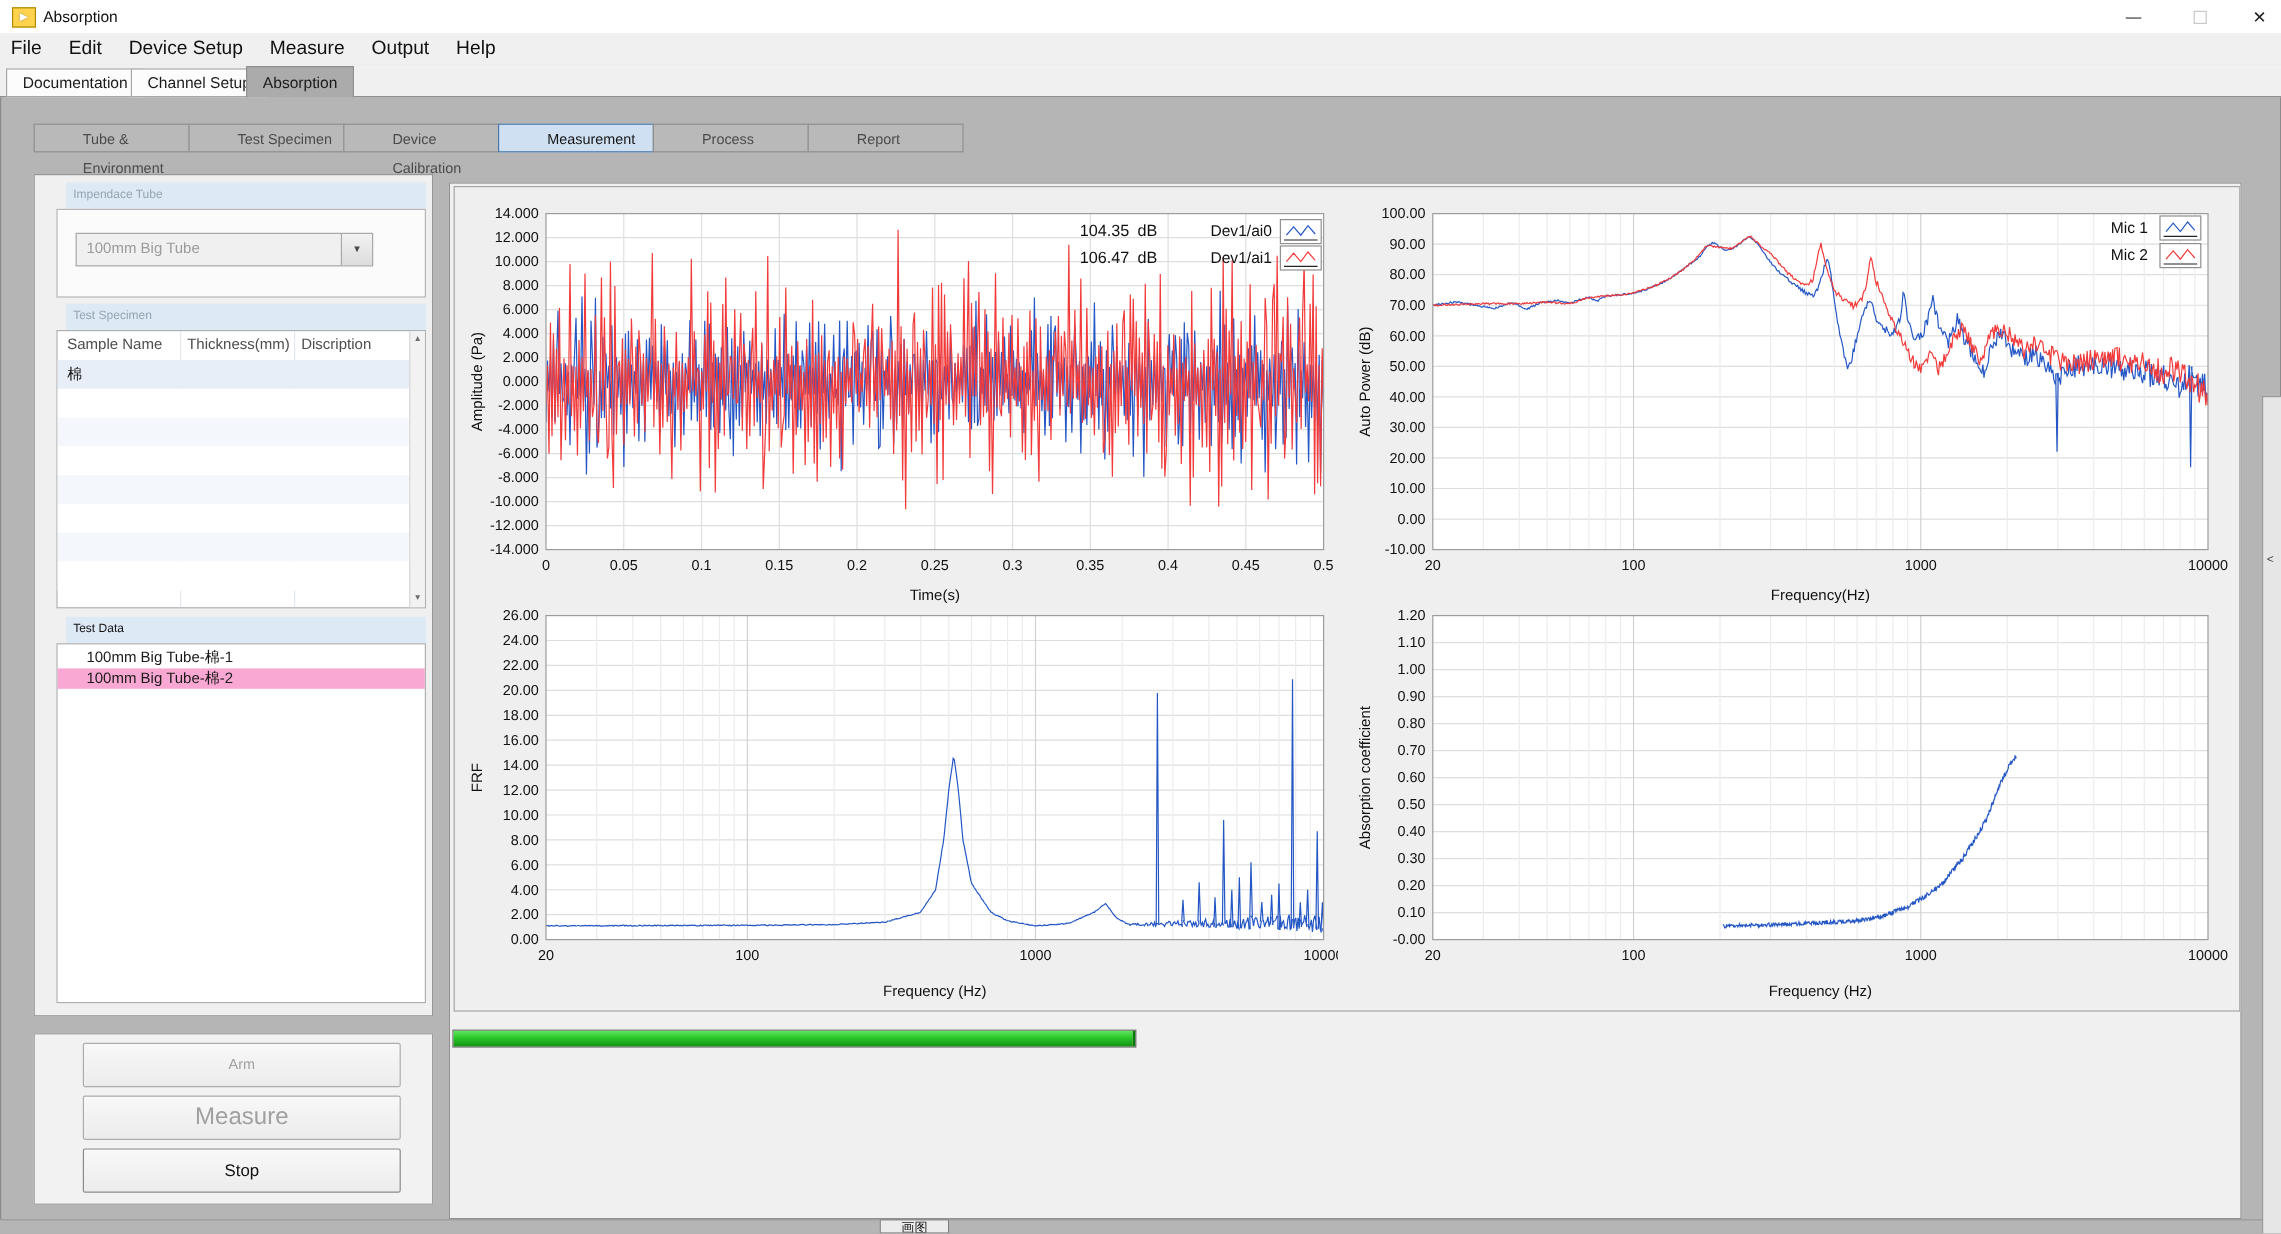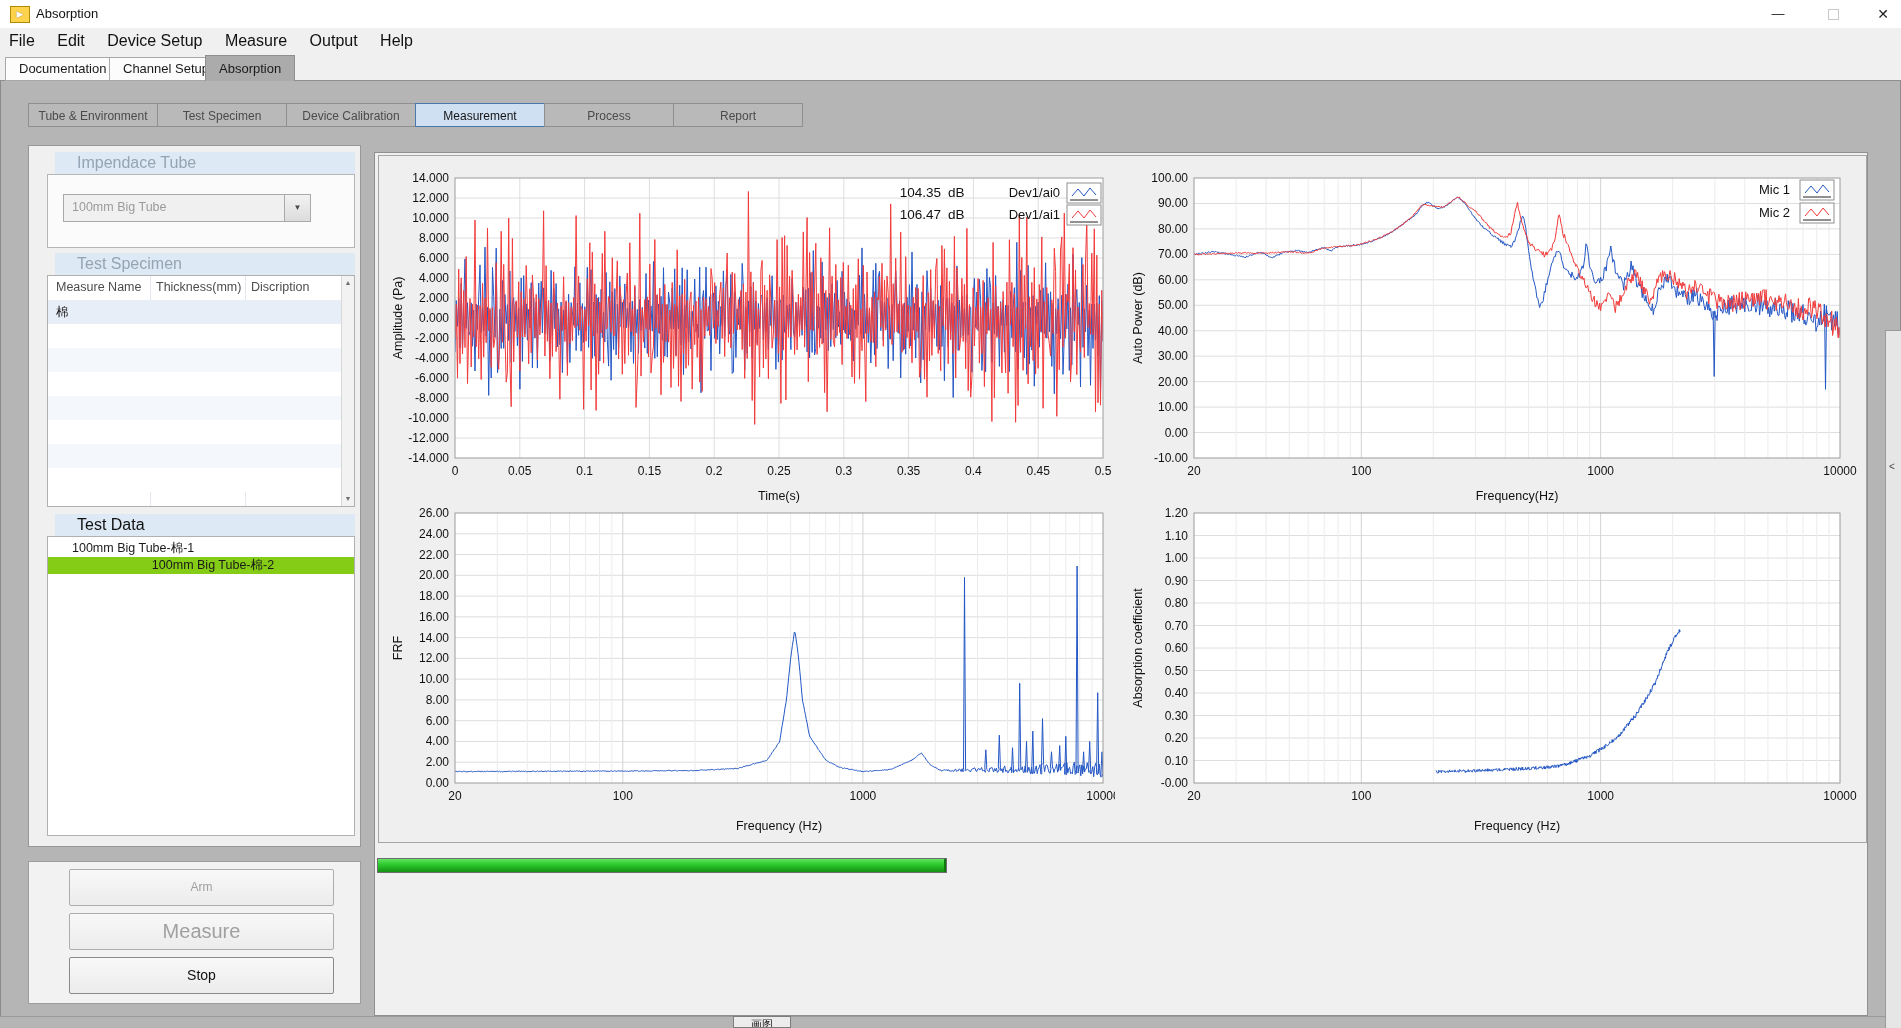--- a/index.html
+++ b/index.html
@@ -18,46 +18,46 @@
   
   #menubar{position:absolute;left:0;top:28px;width:1901px;height:26px;background:#f0f0f0;border-bottom:1px solid #e2e2e2;}
   .menu-item{display:inline-block;padding:0 9px;line-height:26px;font-size:16px;color:#111;}
   
   #doctabs{position:absolute;left:0;top:54px;width:1901px;height:26px;background:#f0f0f0;border-bottom:1px solid #8f8f8f;}
   .doctab{position:absolute;top:3px;height:22px;line-height:22px;padding:0 13px;font-size:13px;background:#fcfcfc;border:1px solid #a8a8a8;}
   .doctab.active{top:1px;height:25px;line-height:25px;background:#ababab;border:1px solid #8f8f8f;border-bottom:none;}
   #doctab0{left:5px;} #doctab1{left:109px;} #doctab2{left:205px;}
   
   #subtabs{position:absolute;left:28px;top:103px;height:25px;}
-  .subtab{position:absolute;top:0;width:130px;height:24px;line-height:24px;text-align:center;font-size:12px;color:#4b4b4b;
-    background:#b9b9b9;border:1px solid #8f8f8f;box-sizing:border-box;}
+  .subtab{position:absolute;top:0;width:130px;height:24px;line-height:24px;font-size:12px;color:#4b4b4b;
+    background:#b9b9b9;border:1px solid #8f8f8f;box-sizing:border-box;padding-left:40px;}
   .subtab.active{background:#cfe0f3;border:1px solid #4b78a8;color:#141414;}
   
   #leftpanel{position:absolute;left:28px;top:145px;width:333px;height:702px;background:#f0f0f0;border:1px solid #979797;box-sizing:border-box;}
-  .sectionhdr{position:absolute;left:26px;width:300px;height:22px;line-height:22px;background:#dde9f4;font-size:16px;padding-left:22px;box-sizing:border-box;}
+  .sectionhdr{position:absolute;left:26px;width:300px;height:22px;line-height:22px;background:#dde9f4;font-size:10px;padding-left:6px;box-sizing:border-box;}
   .hdr-dim{color:#95a4b2;}
   #hdr-tube{top:6px;}
   #tube-box{position:absolute;left:18px;top:28px;width:308px;height:74px;background:#fbfbfb;border:1px solid #b6b6b6;box-sizing:border-box;}
   #tube-combo{position:absolute;left:15px;top:19px;width:248px;height:28px;background:#f0f0f0;border:1px solid #a9a9a9;box-sizing:border-box;}
   #tube-combo .val{position:absolute;left:8px;top:5px;font-size:12.5px;color:#9b9b9b;}
   #tube-combo .dd{position:absolute;right:0;top:0;width:26px;height:26px;background:linear-gradient(180deg,#f2f2f2,#dcdcdc);
     border-left:1px solid #a9a9a9;text-align:center;line-height:26px;font-size:8px;color:#4a4a4a;box-sizing:border-box;}
   #hdr-spec{top:107px;}
   #spec-table{position:absolute;left:18px;top:129px;width:308px;height:232px;background:#ffffff;border:1px solid #b0b0b0;box-sizing:border-box;font-size:12.5px;}
   .spec-colline{position:absolute;top:0;bottom:0;width:1px;background:#e3e8ee;}
   #spec-header{position:absolute;left:0;top:0;width:293px;height:24px;border-bottom:1px solid #e0e0e0;color:#4d4d4d;}
   #spec-header span{position:absolute;top:4px;}
   .spec-row{position:absolute;left:0;width:293px;height:24px;line-height:24px;}
   .spec-row .c0{position:absolute;left:8px;}
   #spec-scroll{position:absolute;right:0;top:0;width:13px;height:230px;background:#f2f2f2;border-left:1px solid #d8d8d8;box-sizing:border-box;}
   .scrollarrow{position:absolute;left:0;width:12px;height:14px;text-align:center;font-size:7px;color:#6f6f6f;line-height:14px;}
   #hdr-data{top:368px;color:#111;}
   #data-list{position:absolute;left:18px;top:390px;width:308px;height:300px;background:#ffffff;border:1px solid #b0b0b0;box-sizing:border-box;font-size:12.5px;}
   .data-item{position:absolute;left:0;width:306px;height:17px;line-height:17px;padding-left:24px;box-sizing:border-box;white-space:nowrap;}
-  .data-item.selected{background:#84cc16;text-align:center;}
+  .data-item.selected{background:#f9a8d4;}
   
   #btnpanel{position:absolute;left:28px;top:861px;width:333px;height:143px;background:#f2f2f2;border:1px solid #9d9d9d;box-sizing:border-box;}
   .actbtn{position:absolute;left:40px;width:265px;height:37px;background:linear-gradient(180deg,#f8f8f8,#ececec);
     border:1px solid #adadad;border-radius:2px;text-align:center;box-sizing:border-box;}
   #btn-arm{top:7px;line-height:35px;font-size:12px;color:#a0a0a0;}
   #btn-measure{top:51px;line-height:34px;font-size:20px;color:#a0a0a0;}
   #btn-stop{top:95px;line-height:35px;font-size:14px;color:#111;border-color:#8a8a8a;}
   
   #mainframe{position:absolute;left:374px;top:152px;width:1494px;height:864px;background:#f0f0f0;border:1px solid #909090;box-sizing:border-box;}
   #chartpanel{position:absolute;left:378px;top:155px;width:1489px;height:688px;background:#efefef;border:1px solid #a5a5a5;box-sizing:border-box;}
@@ -121,21 +121,21 @@
         <span class="val">100mm Big Tube</span>
         <span class="dd">▼</span>
       </div>
     </div>
 
     <div class="sectionhdr hdr-dim" id="hdr-spec">Test Specimen</div>
     <div id="spec-table">
       <div class="spec-colline" style="left:102px"></div>
       <div class="spec-colline" style="left:197px"></div>
       <div id="spec-header">
-        <span style="left:8px">Measure Name</span>
+        <span style="left:8px">Sample Name</span>
         <span style="left:108px">Thickness(mm)</span>
         <span style="left:203px">Discription</span>
       </div>
       <div class="spec-row" style="top:24px;background:#e7eef7;">
         <span class="c0">棉</span>
       </div>
       <div class="spec-row" style="top:48px;background:#ffffff;"></div>
       <div class="spec-row" style="top:72px;background:#f4f7fb;"></div>
       <div class="spec-row" style="top:96px;background:#ffffff;"></div>
       <div class="spec-row" style="top:120px;background:#f4f7fb;"></div>

